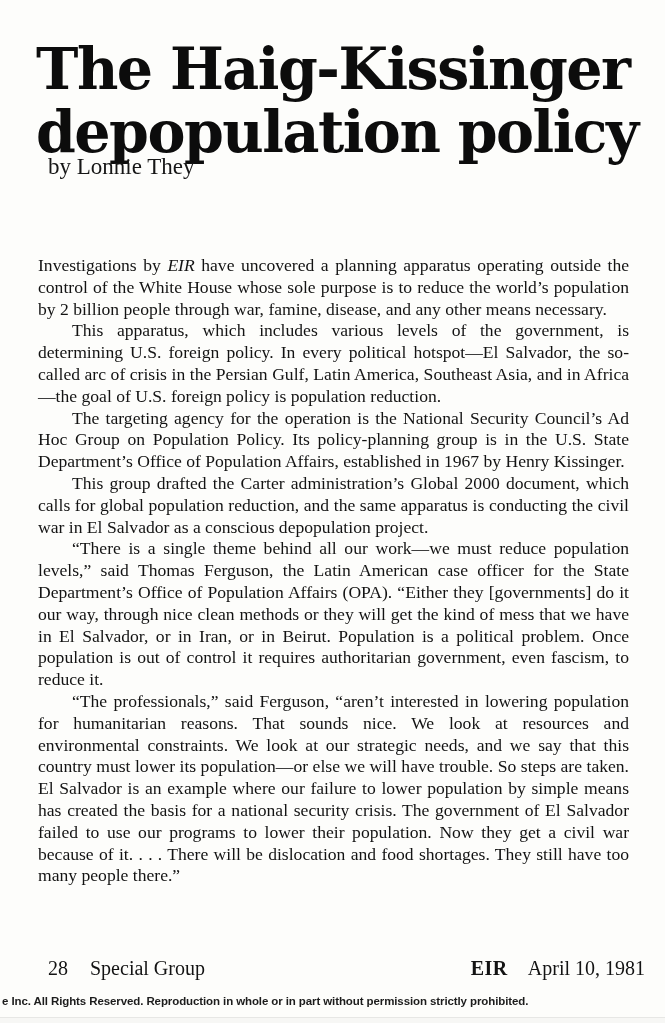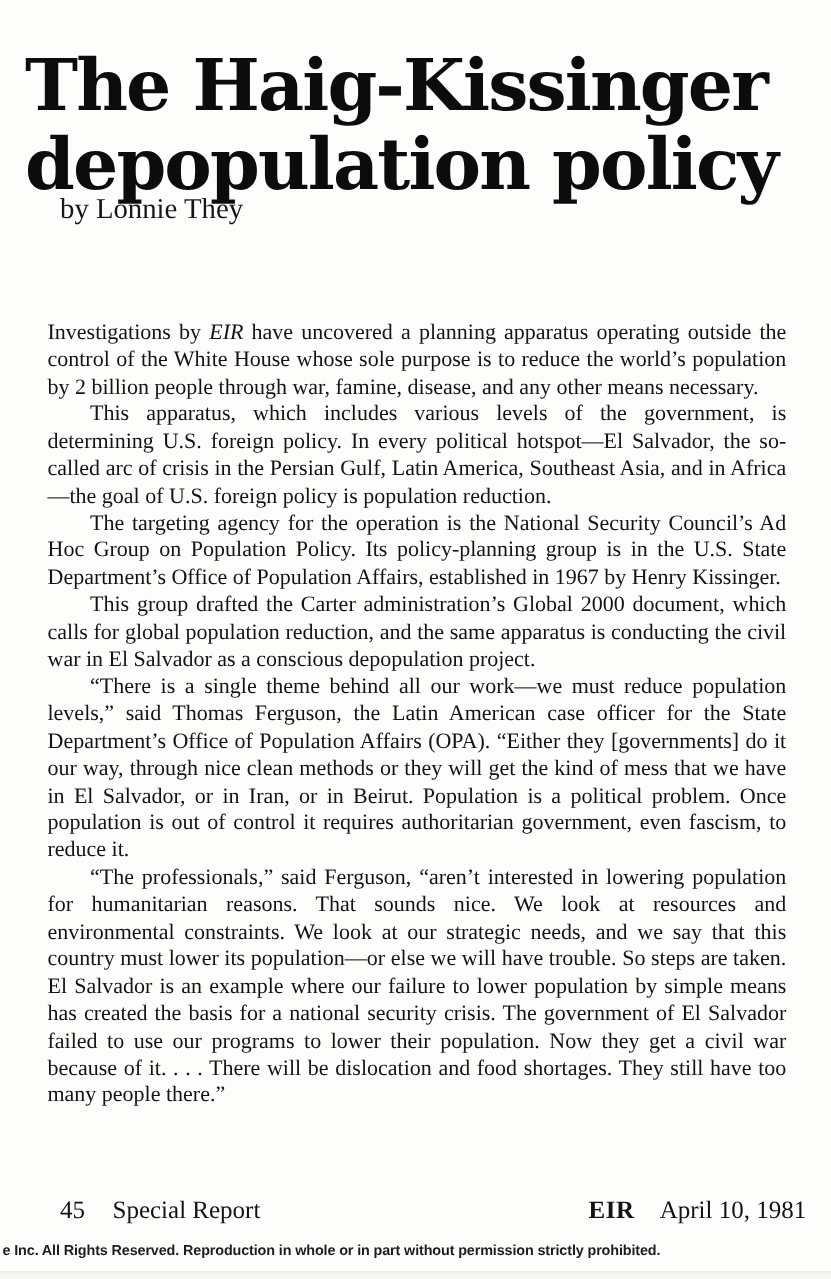--- a/index.html
+++ b/index.html
@@ -11,21 +11,21 @@
     position: relative;
     width: 665px;
     height: 1023px;
     background: #fdfdfb;
     overflow: hidden;
     color: #141414;
     font-family: "Liberation Serif", serif;
   }
   .title {
     position: absolute;
-    left: 20px;
+    left: 36px;
     top: -1px;
     width: 610px;
     font-family: "DejaVu Serif", serif;
     font-size: 57px;
     line-height: 63px;
     font-weight: bold;
     letter-spacing: -1.5px;
     color: #0c0c0c;
   }
   .title .tline { display: block; }
@@ -115,22 +115,22 @@
     <p class="first"><span>Investigations by </span><em>EIR</em><span> have uncovered a planning apparatus operating outside the control of the White House whose sole purpose is to reduce the world’s population by 2 billion people through war, famine, disease, and any other means necessary.</span></p>
     <p>This apparatus, which includes various levels of the government, is determining U.S. foreign policy. In every political hotspot—El Salvador, the so-called arc of crisis in the Persian Gulf, Latin America, Southeast Asia, and in Africa—the goal of U.S. foreign policy is population reduction.</p>
     <p>The targeting agency for the operation is the National Security Council’s Ad Hoc Group on Population Policy. Its policy-planning group is in the U.S. State Department’s Office of Population Affairs, established in 1967 by Henry Kissinger.</p>
     <p>This group drafted the Carter administration’s Global 2000 document, which calls for global population reduction, and the same apparatus is conducting the civil war in El Salvador as a conscious depopulation project.</p>
     <p>“There is a single theme behind all our work—we must reduce population levels,” said Thomas Ferguson, the Latin American case officer for the State Department’s Office of Population Affairs (OPA). “Either they [governments] do it our way, through nice clean methods or they will get the kind of mess that we have in El Salvador, or in Iran, or in Beirut. Population is a political problem. Once population is out of control it requires authoritarian government, even fascism, to reduce it.</p>
     <p>“The professionals,” said Ferguson, “aren’t interested in lowering population for humanitarian reasons. That sounds nice. We look at resources and environmental constraints. We look at our strategic needs, and we say that this country must lower its population—or else we will have trouble. So steps are taken. El Salvador is an example where our failure to lower population by simple means has created the basis for a national security crisis. The government of El Salvador failed to use our programs to lower their population. Now they get a civil war because of it. . . . There will be dislocation and food shortages. They still have too many people there.”</p>
   </div>
 
   <div class="page-footer">
     <div class="footer-left">
-      <span class="footer-page-number">45</span>
-      <span class="footer-section">Special Report</span>
+      <span class="footer-page-number">28</span>
+      <span class="footer-section">Special Group</span>
     </div>
     <div class="footer-right">
       <span class="footer-journal">EIR</span>
       <span class="footer-date">April 10, 1981</span>
     </div>
   </div>
 
   <div class="copyright-bar">e Inc. All Rights Reserved. Reproduction in whole or in part without permission strictly prohibited.</div>
 
   <div class="bottom-edge"></div>

